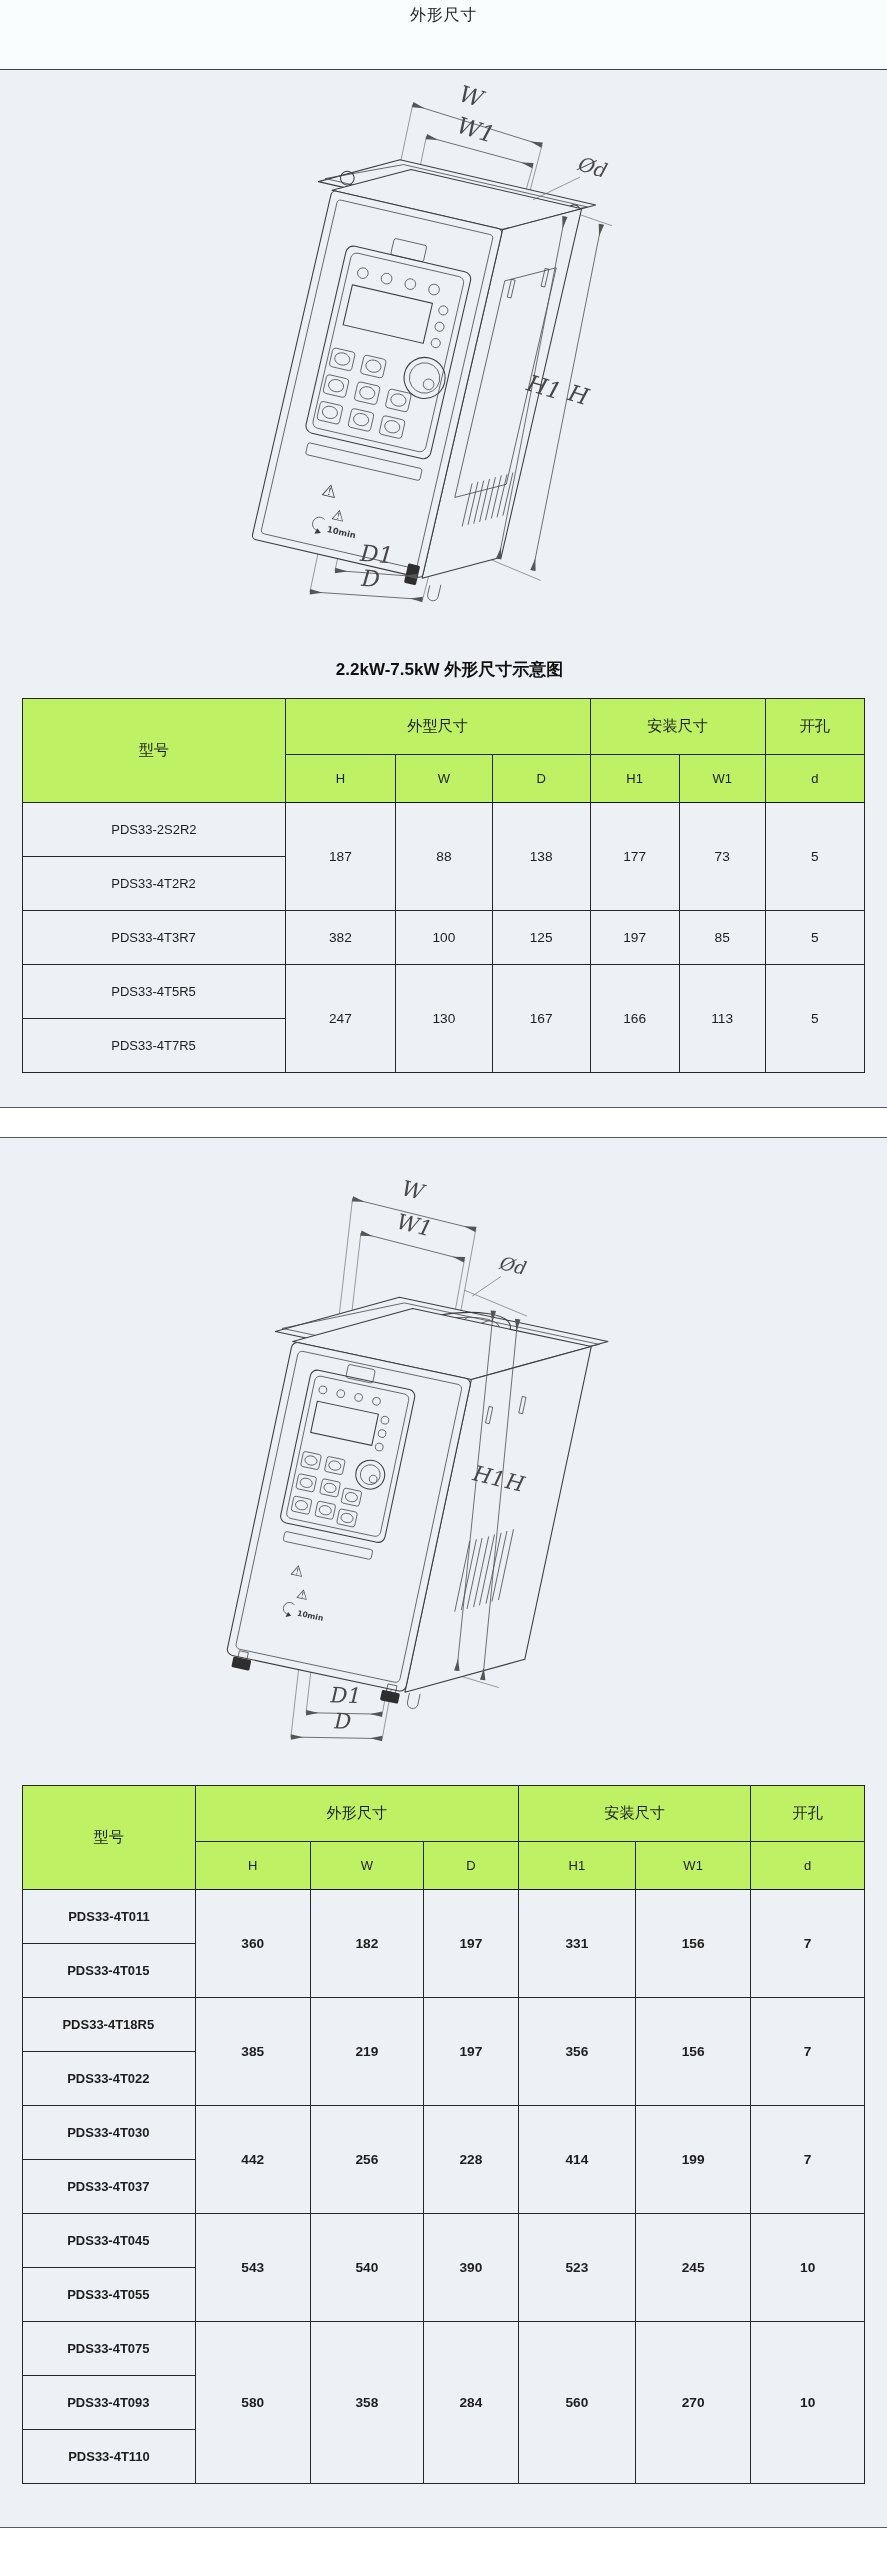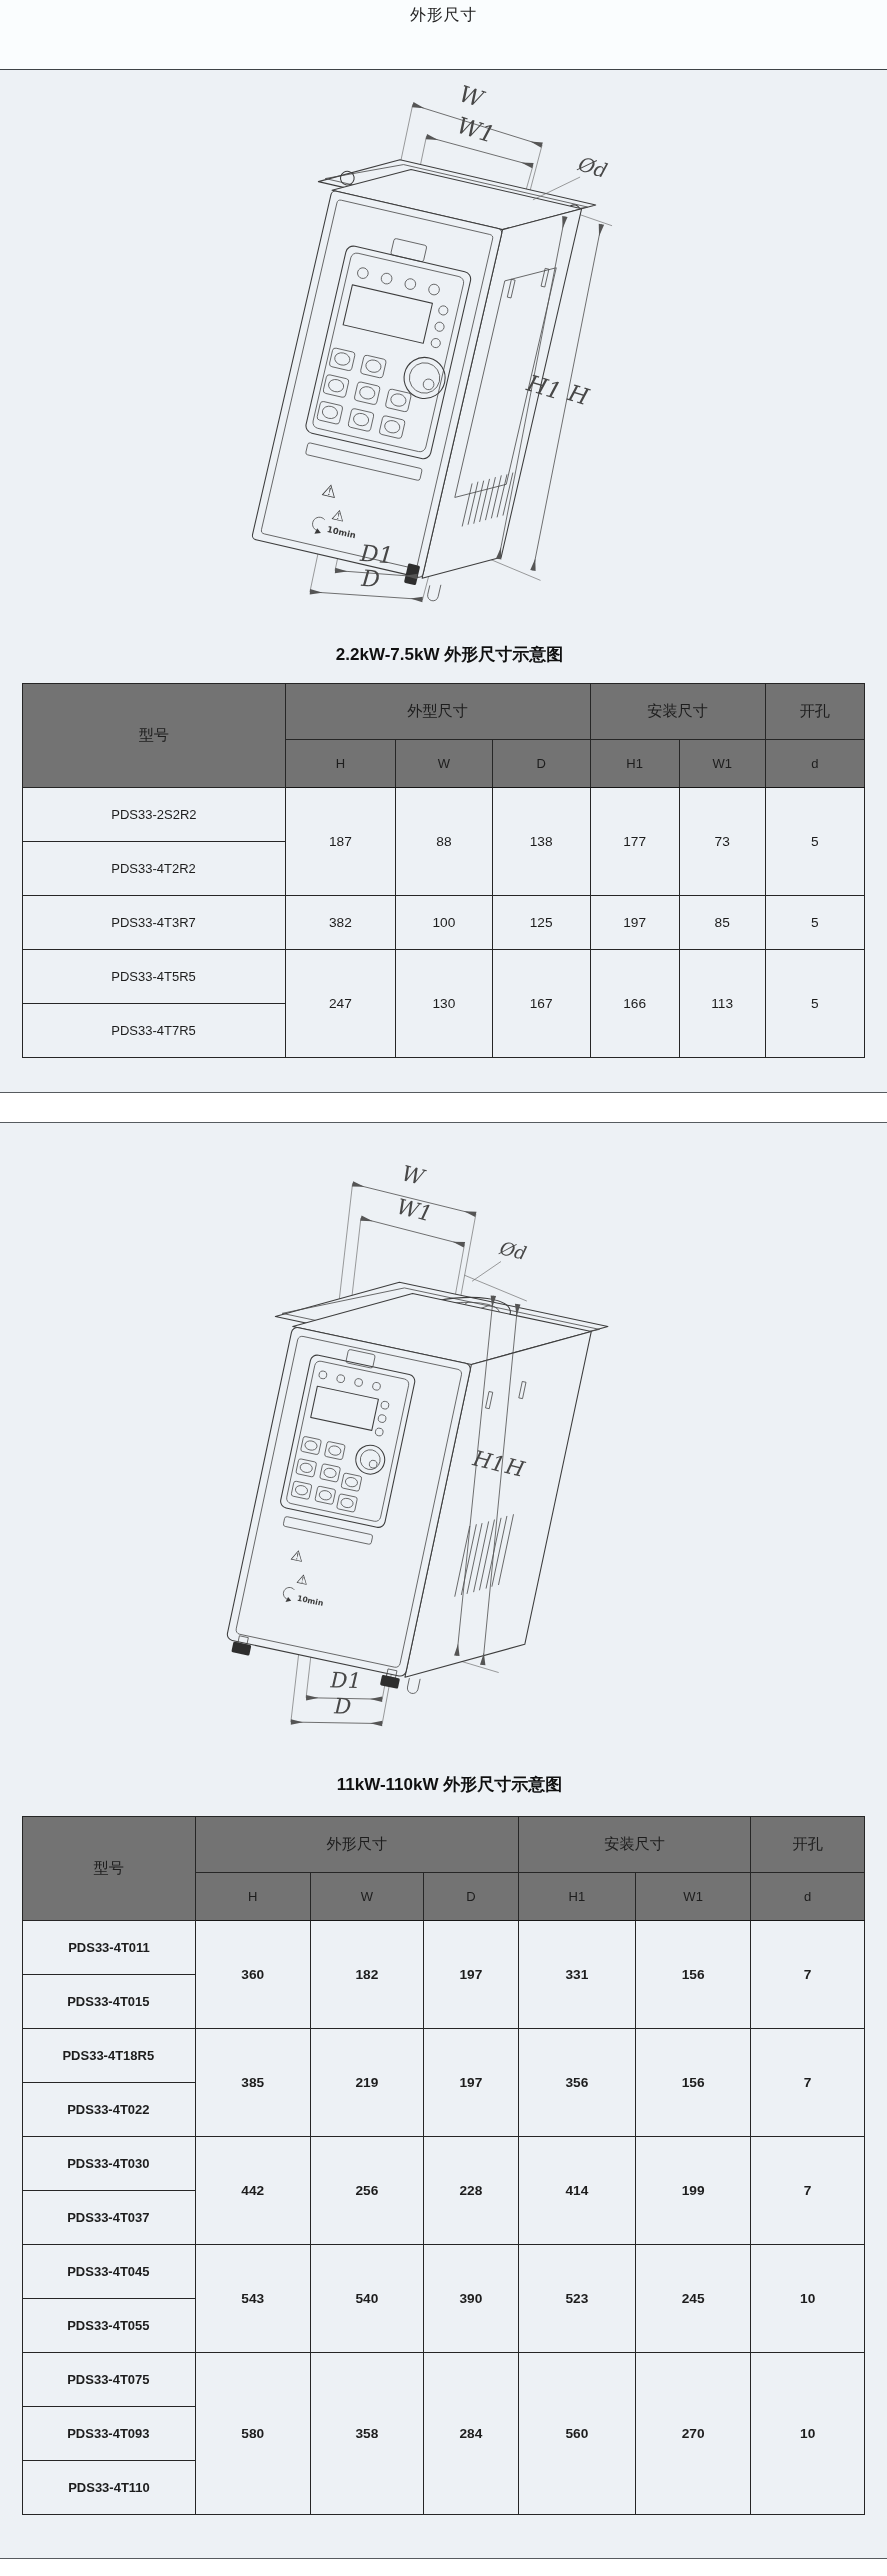--- a/index.html
+++ b/index.html
@@ -9,27 +9,27 @@
   .page-header{background:#fafdfe;height:69px;border-bottom:1.5px solid #3d4246;}
   .page-header h1{margin:0;padding-top:5.3px;text-align:center;font-size:16px;font-weight:400;color:#222;letter-spacing:0.8px;}
 
   
   .sheet{background:#edf1f5;border-bottom:1.5px solid #565b5f;}
   .sheet + .sheet{margin-top:29px;border-top:1.5px solid #565b5f;}
   .sheet svg{display:block;}
   .sec1{padding-top:2.3px;padding-bottom:34px;}
   .sec2{padding-top:38px;padding-bottom:43px;}
 
-  .caption{margin:4px 0 17px 0;text-align:center;font-size:17px;font-weight:600;color:#101010;padding-left:12px;}
+  .caption{margin:19px 0 17px 0;text-align:center;font-size:17px;font-weight:600;color:#101010;padding-left:12px;}
   .sec2 .caption{margin-top:3px;margin-bottom:20px;}
 
   
   table.dim{border-collapse:collapse;table-layout:fixed;width:843px;margin:0 auto;border:1.5px solid #161616;}
   table.dim th,table.dim td{border:0.8px solid #262626;text-align:center;vertical-align:middle;padding:0;}
-  table.dim thead th{background:#737373;font-weight:400;}
+  table.dim thead th{background:#bef264;font-weight:400;}
   table.dim thead tr.h1 th{height:55px;font-size:15.2px;}
   table.dim thead tr.h2 th{height:47px;font-size:13px;border-bottom:1.5px solid #161616;}
   table.dim tbody tr{height:54px;}
   .t2 tbody tr{height:55px;font-weight:bold;}
   table.dim tbody td{font-size:13.7px;background:transparent;}
   table.dim tbody tr.gs td{border-top:1.5px solid #161616;}
   td.model span{display:inline-block;transform:scaleX(.95);}
 
   
   .ln{stroke:#3d3d3d;stroke-width:1.4;fill:none;stroke-linejoin:round;stroke-linecap:round;}
@@ -374,21 +374,20 @@
       <text class="dimlab" font-size="28" text-anchor="middle" x="640" y="404" transform="rotate(14 640 404)">H1</text>
       <line class="dim" x1="680" y1="188" x2="634" y2="662" marker-start="url(#a2)" marker-end="url(#a2)"></line>
       <text class="dimlab" font-size="28" text-anchor="middle" x="674" y="412" transform="rotate(14 674 412)">H</text>
       <line class="dim" x1="402" y1="705" x2="502" y2="707" marker-start="url(#a2)" marker-end="url(#a2)"></line>
       <text class="dimlab" font-size="28" text-anchor="middle" x="454" y="692" transform="rotate(2 454 692)">D1</text>
       <line class="dim" x1="382" y1="737" x2="502" y2="739" marker-start="url(#a2)" marker-end="url(#a2)"></line>
       <text class="dimlab" font-size="28" text-anchor="middle" x="450" y="726" transform="rotate(2 450 726)">D</text>
     </g>
   </svg>
 
-  <p class="caption">11kW-110kW 外形尺寸示意图</p>
 
   <table class="dim t2">
     <colgroup>
       <col style="width:20.5%">
         <col style="width:13.7%">
         <col style="width:13.4%">
         <col style="width:11.3%">
       <col style="width:13.9%">
         <col style="width:13.7%">
         <col style="width:13.5%">

